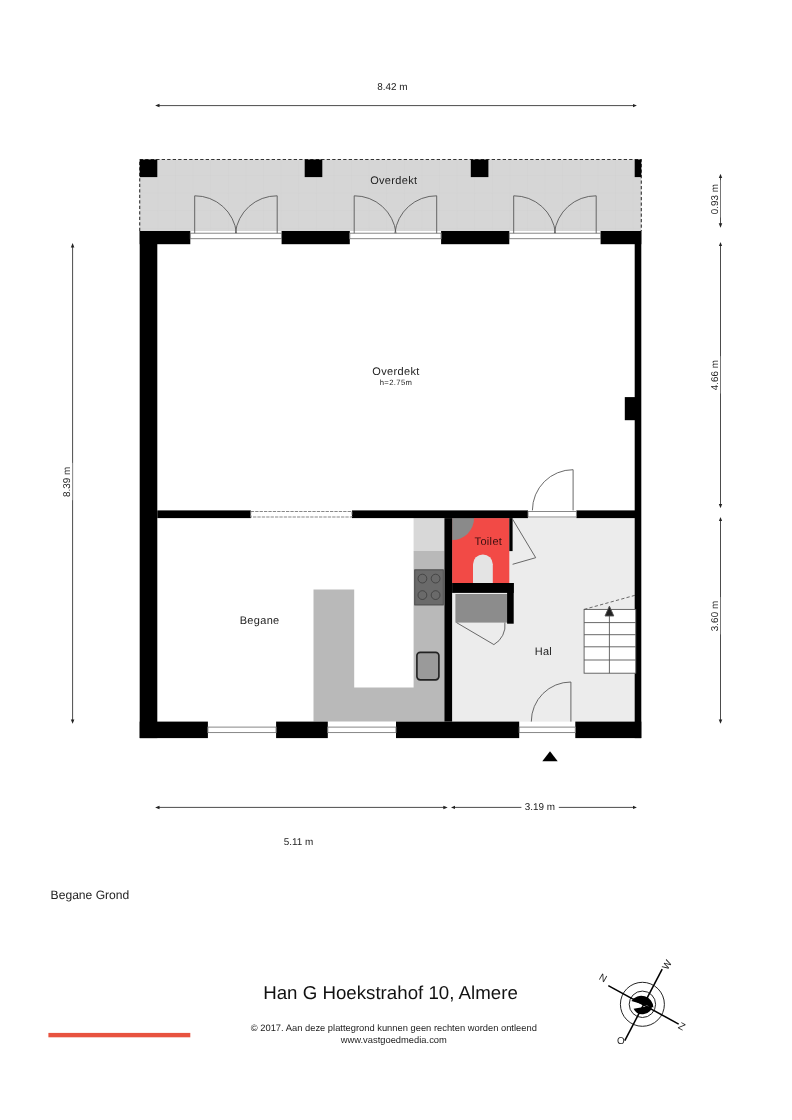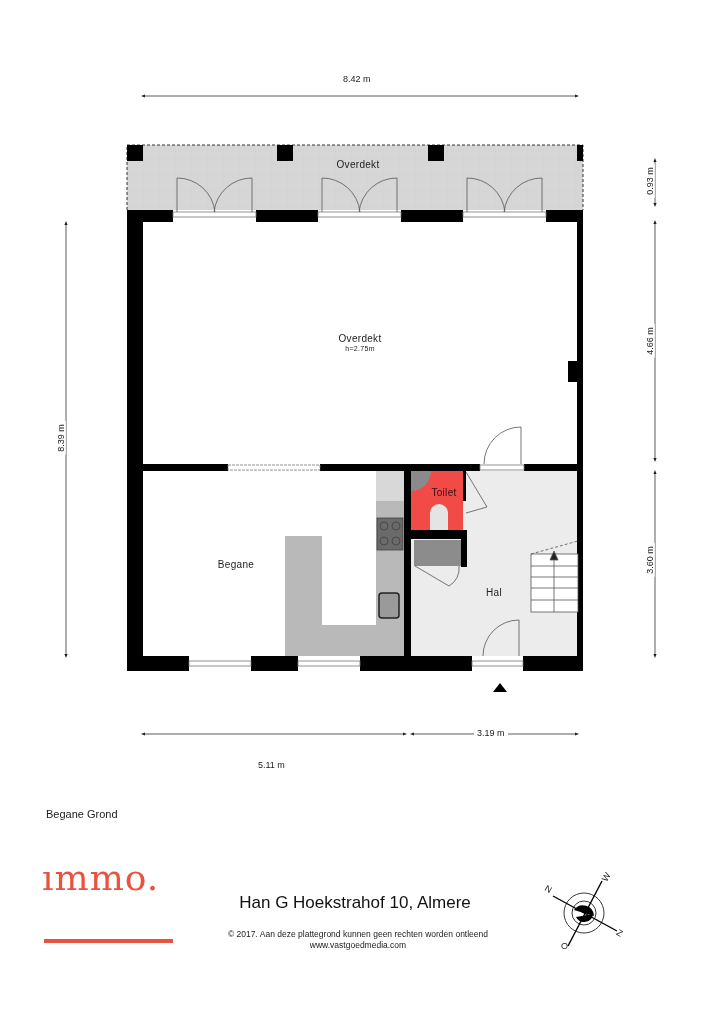--- a/index.html
+++ b/index.html
@@ -155,21 +155,20 @@
 <div class="dim-v" style="left:633px; top:555px;">3.60 m</div>
 
 <div class="abs" style="left:545px; top:884px; font-size:9px; transform:rotate(30deg);">N</div>
 <div class="abs" style="left:602px; top:872px; font-size:9px; transform:rotate(-60deg);">W</div>
 <div class="abs" style="left:617px; top:928px; font-size:9px; transform:rotate(30deg);">Z</div>
 <div class="abs" style="left:561px; top:941px; font-size:9px;">O</div>
 
 <div class="floor-name">Begane Grond</div>
 
 <div class="logo">
-  <div>ımmo.</div>
 </div>
 <div class="logo-bar"></div>
 
 <div class="address">Han G Hoekstrahof 10, Almere</div>
 <div class="copyright">
   <div>© 2017. Aan deze plattegrond kunnen geen rechten worden ontleend</div>
   <div>www.vastgoedmedia.com</div>
 </div>
 
 </body></html>

